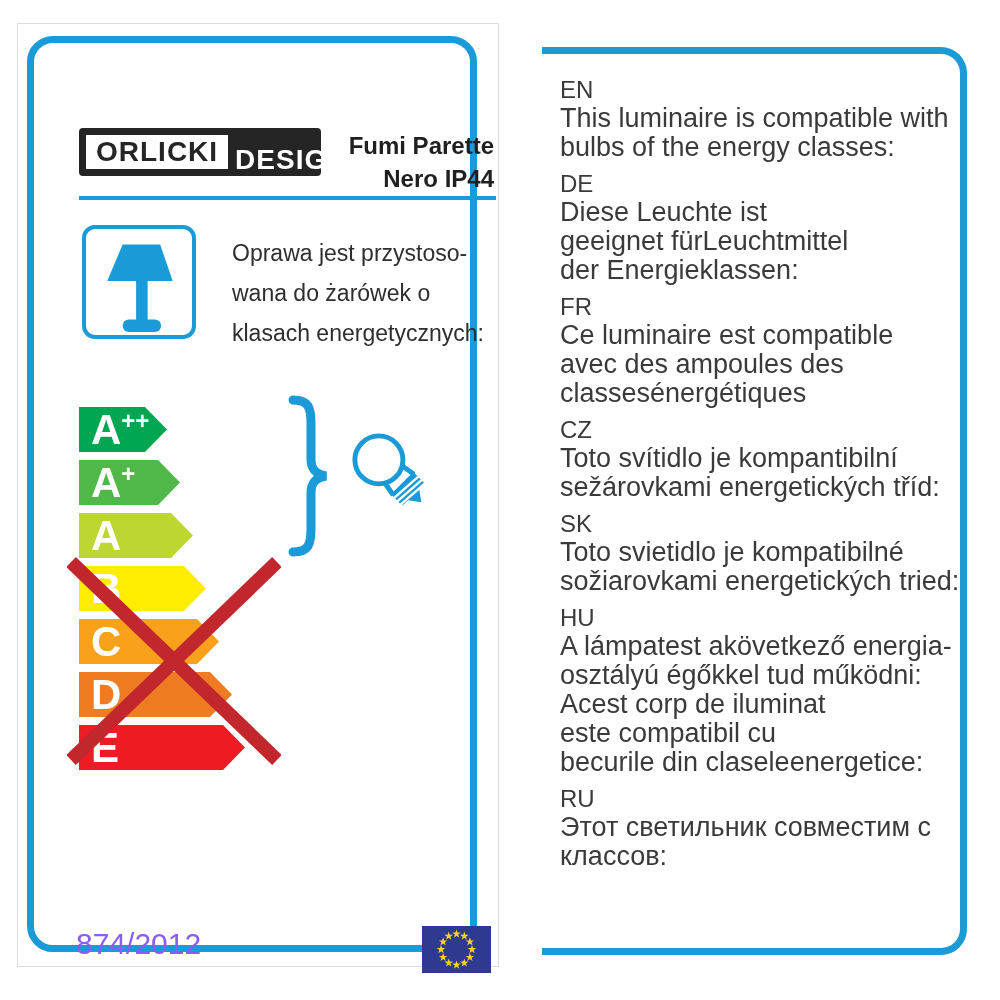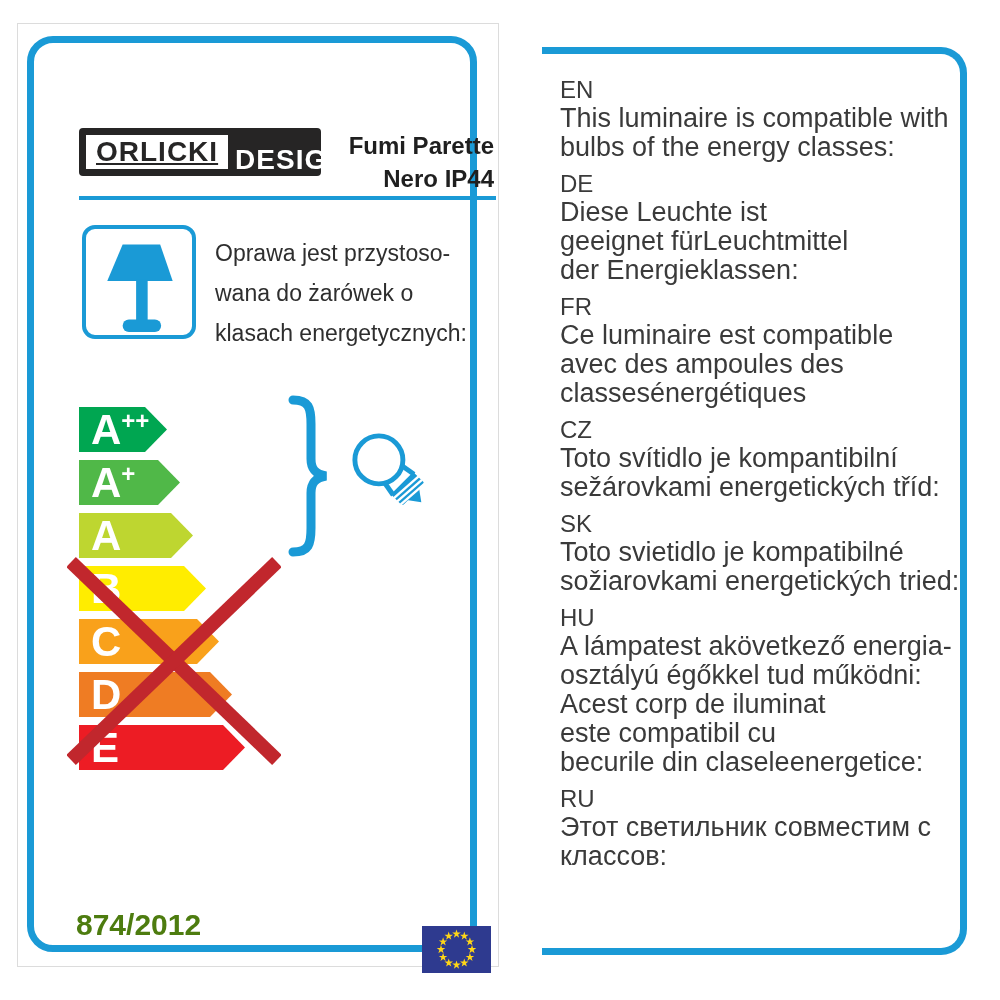--- a/index.html
+++ b/index.html
@@ -10,47 +10,47 @@
   .gray-frame { position:absolute; left:17px; top:23px; width:482px; height:944px; border:1px solid #dcdcdc; }
 
   
   .left-panel { position:absolute; left:27px; top:36px; width:450px; height:916px;
     border:7px solid var(--accent); border-radius:26px; background:#fff; }
 
   .logo { position:absolute; left:45px; top:85px; width:242px; height:48px;
     background:var(--logo-black); border-radius:4px; display:flex; align-items:stretch; }
   .logo-left { margin:4px; background:#fff; border:3px solid var(--logo-black); outline:3px solid #fff; outline-offset:-6px;
     display:flex; align-items:center; justify-content:center; padding:0 10px; }
-  .logo-left span { font-weight:bold; font-size:28px; letter-spacing:1px; color:var(--logo-black);text-decoration:underline; }
+  .logo-left span { font-weight:bold; font-size:28px; letter-spacing:1px; color:var(--logo-black); }
   .logo-right { flex:1; display:flex; align-items:flex-end; justify-content:center; }
   .logo-right span { font-weight:bold; font-size:28px; letter-spacing:1px; color:#fff; }
 
   .product-name { position:absolute; left:260px; top:86px; width:200px; text-align:right;
     font-size:24px; font-weight:bold; color:#1f1f1f; line-height:33px; }
 
   .separator { position:absolute; left:45px; top:153px; width:417px; height:4px; background:var(--accent); }
 
   .lamp-box { position:absolute; left:48px; top:182px; width:114px; height:114px;
     border:4px solid var(--accent); border-radius:13px; display:flex; align-items:center; justify-content:center; }
 
-  .intro-text { position:absolute; left:181px; top:190px; width:290px;
+  .intro-text { position:absolute; left:198px; top:190px; width:290px;
     font-size:23px; color:#2e2e2e; line-height:40px; }
 
   .arrows { position:absolute; left:45px; top:364px; }
   .arrow-row { position:relative; height:45px; margin-bottom:8px; display:flex; align-items:center;
     clip-path:polygon(0 0, calc(100% - 22px) 0, 100% 50%, calc(100% - 22px) 100%, 0 100%); }
   .arrow-row .cls { color:#fff; font-weight:bold; font-size:42px; line-height:45px; padding-left:12px; }
   .arrow-row sup { font-size:24px; line-height:0; vertical-align:super; }
 
   .cross { position:absolute; left:33px; top:513px; width:214px; height:210px; z-index:5; }
 
   .brace { position:absolute; left:254px; top:352px; }
   .bulb { position:absolute; left:310px; top:382px; }
 
-  .regulation { position:absolute; left:42px; top:865px; font-size:30px; font-weight:bold; color:#4d7c0f; }
+  .regulation { position:absolute; left:42px; top:884px; font-size:30px; font-weight:normal; color:#8b5cf6; }
   .eu-flag { position:absolute; left:388px; top:883px; }
 
   
   .right-panel { position:absolute; left:542px; top:47px; width:425px; height:908px;
     border-top:7px solid var(--accent); border-right:7px solid var(--accent); border-bottom:7px solid var(--accent);
     border-radius:0 26px 26px 0; background:#fff; }
 
   .lang-list { position:absolute; left:560px; top:68px; width:400px; color:#3a3a3a; }
   .lang-code { font-size:24px; line-height:29px; margin-top:7px; }
   .lang-line { font-size:27px; line-height:29px; white-space:nowrap; }

